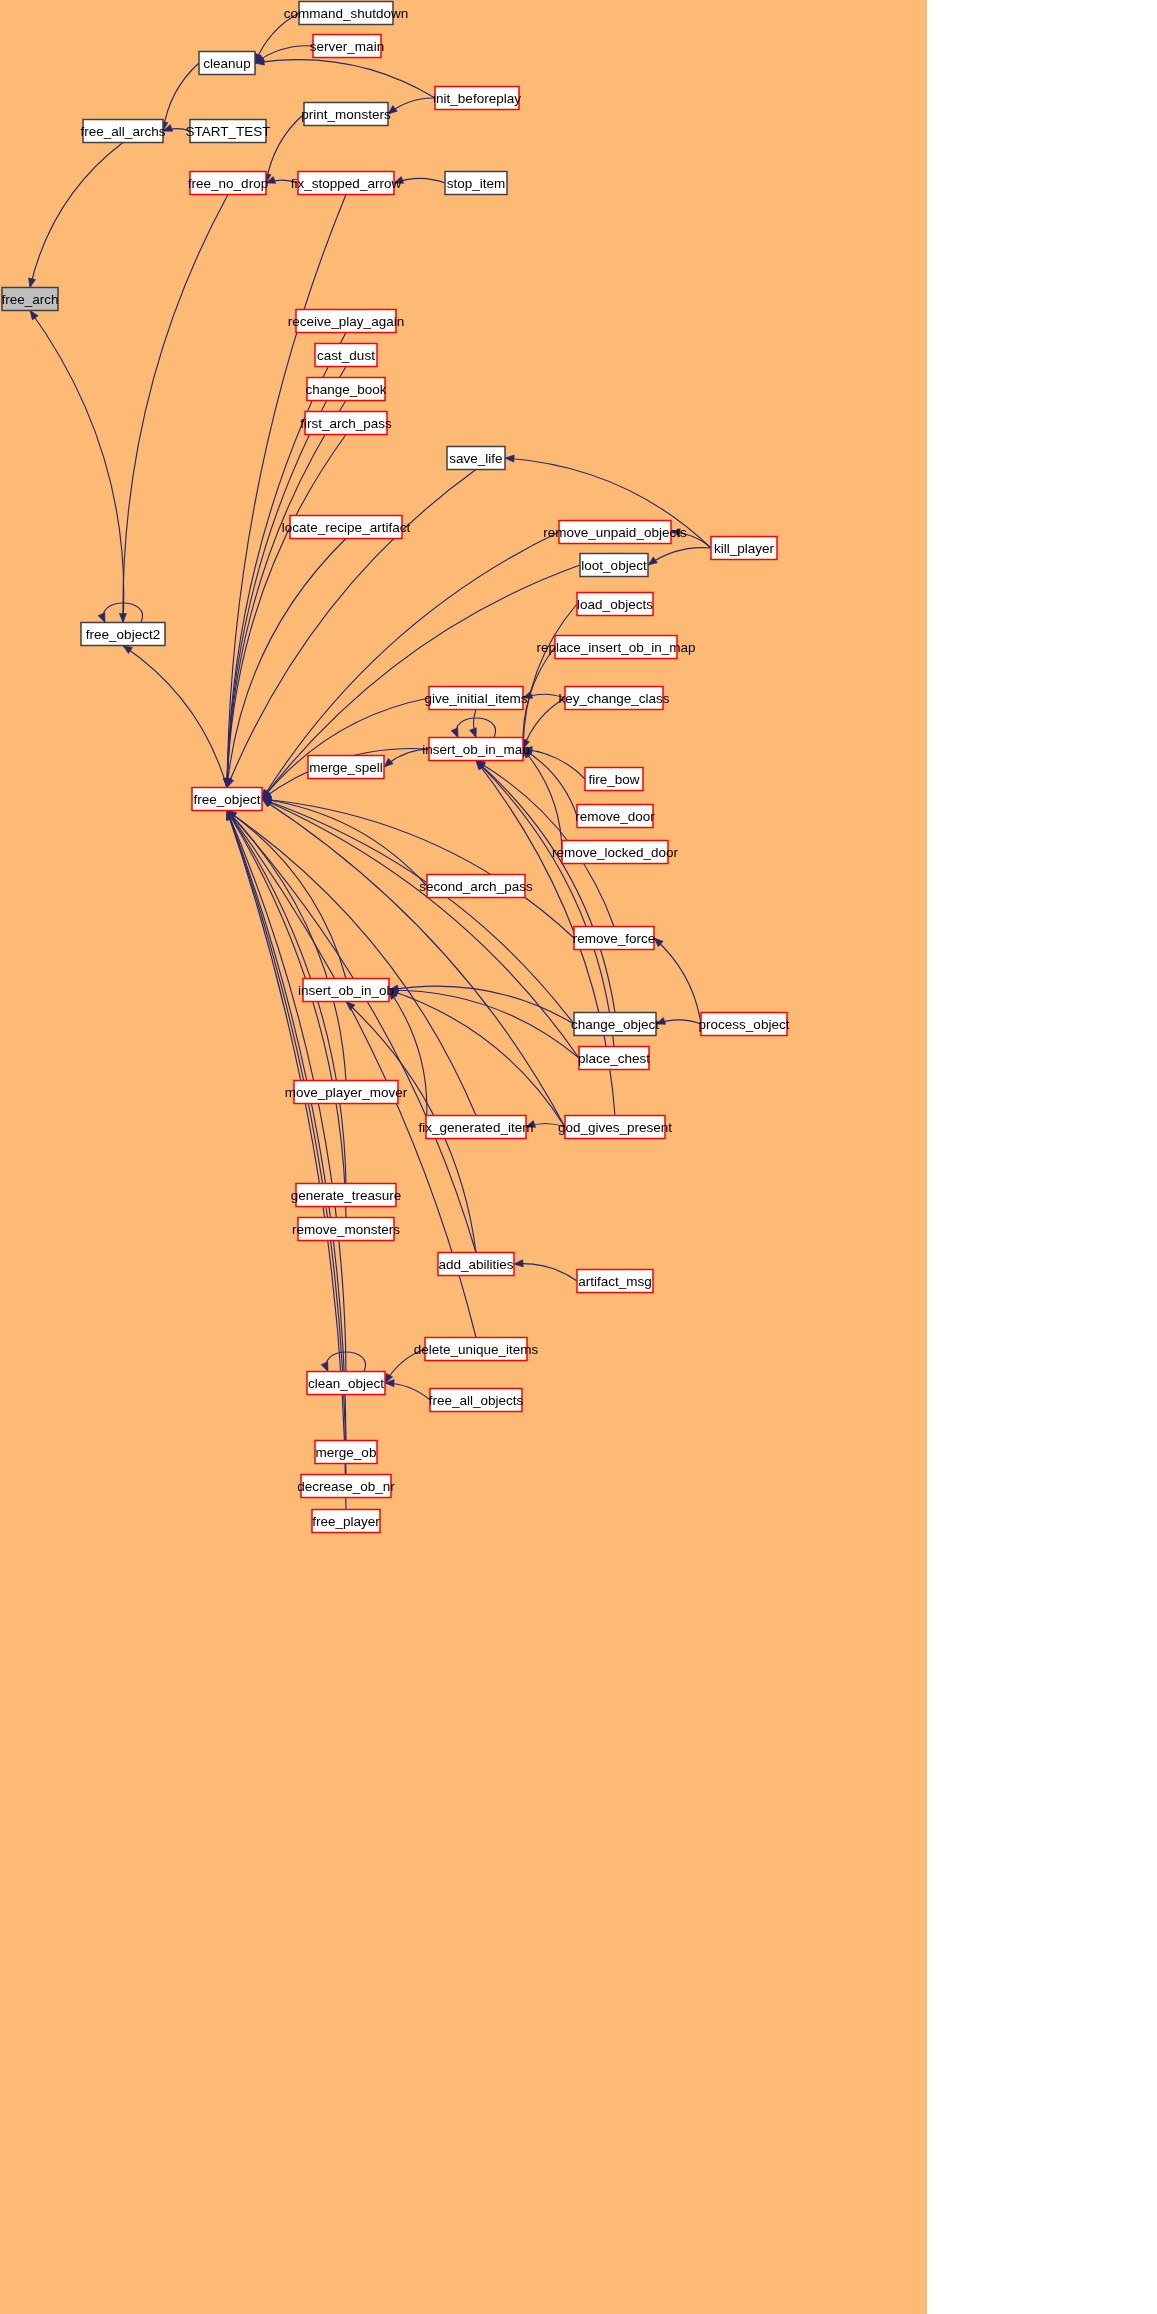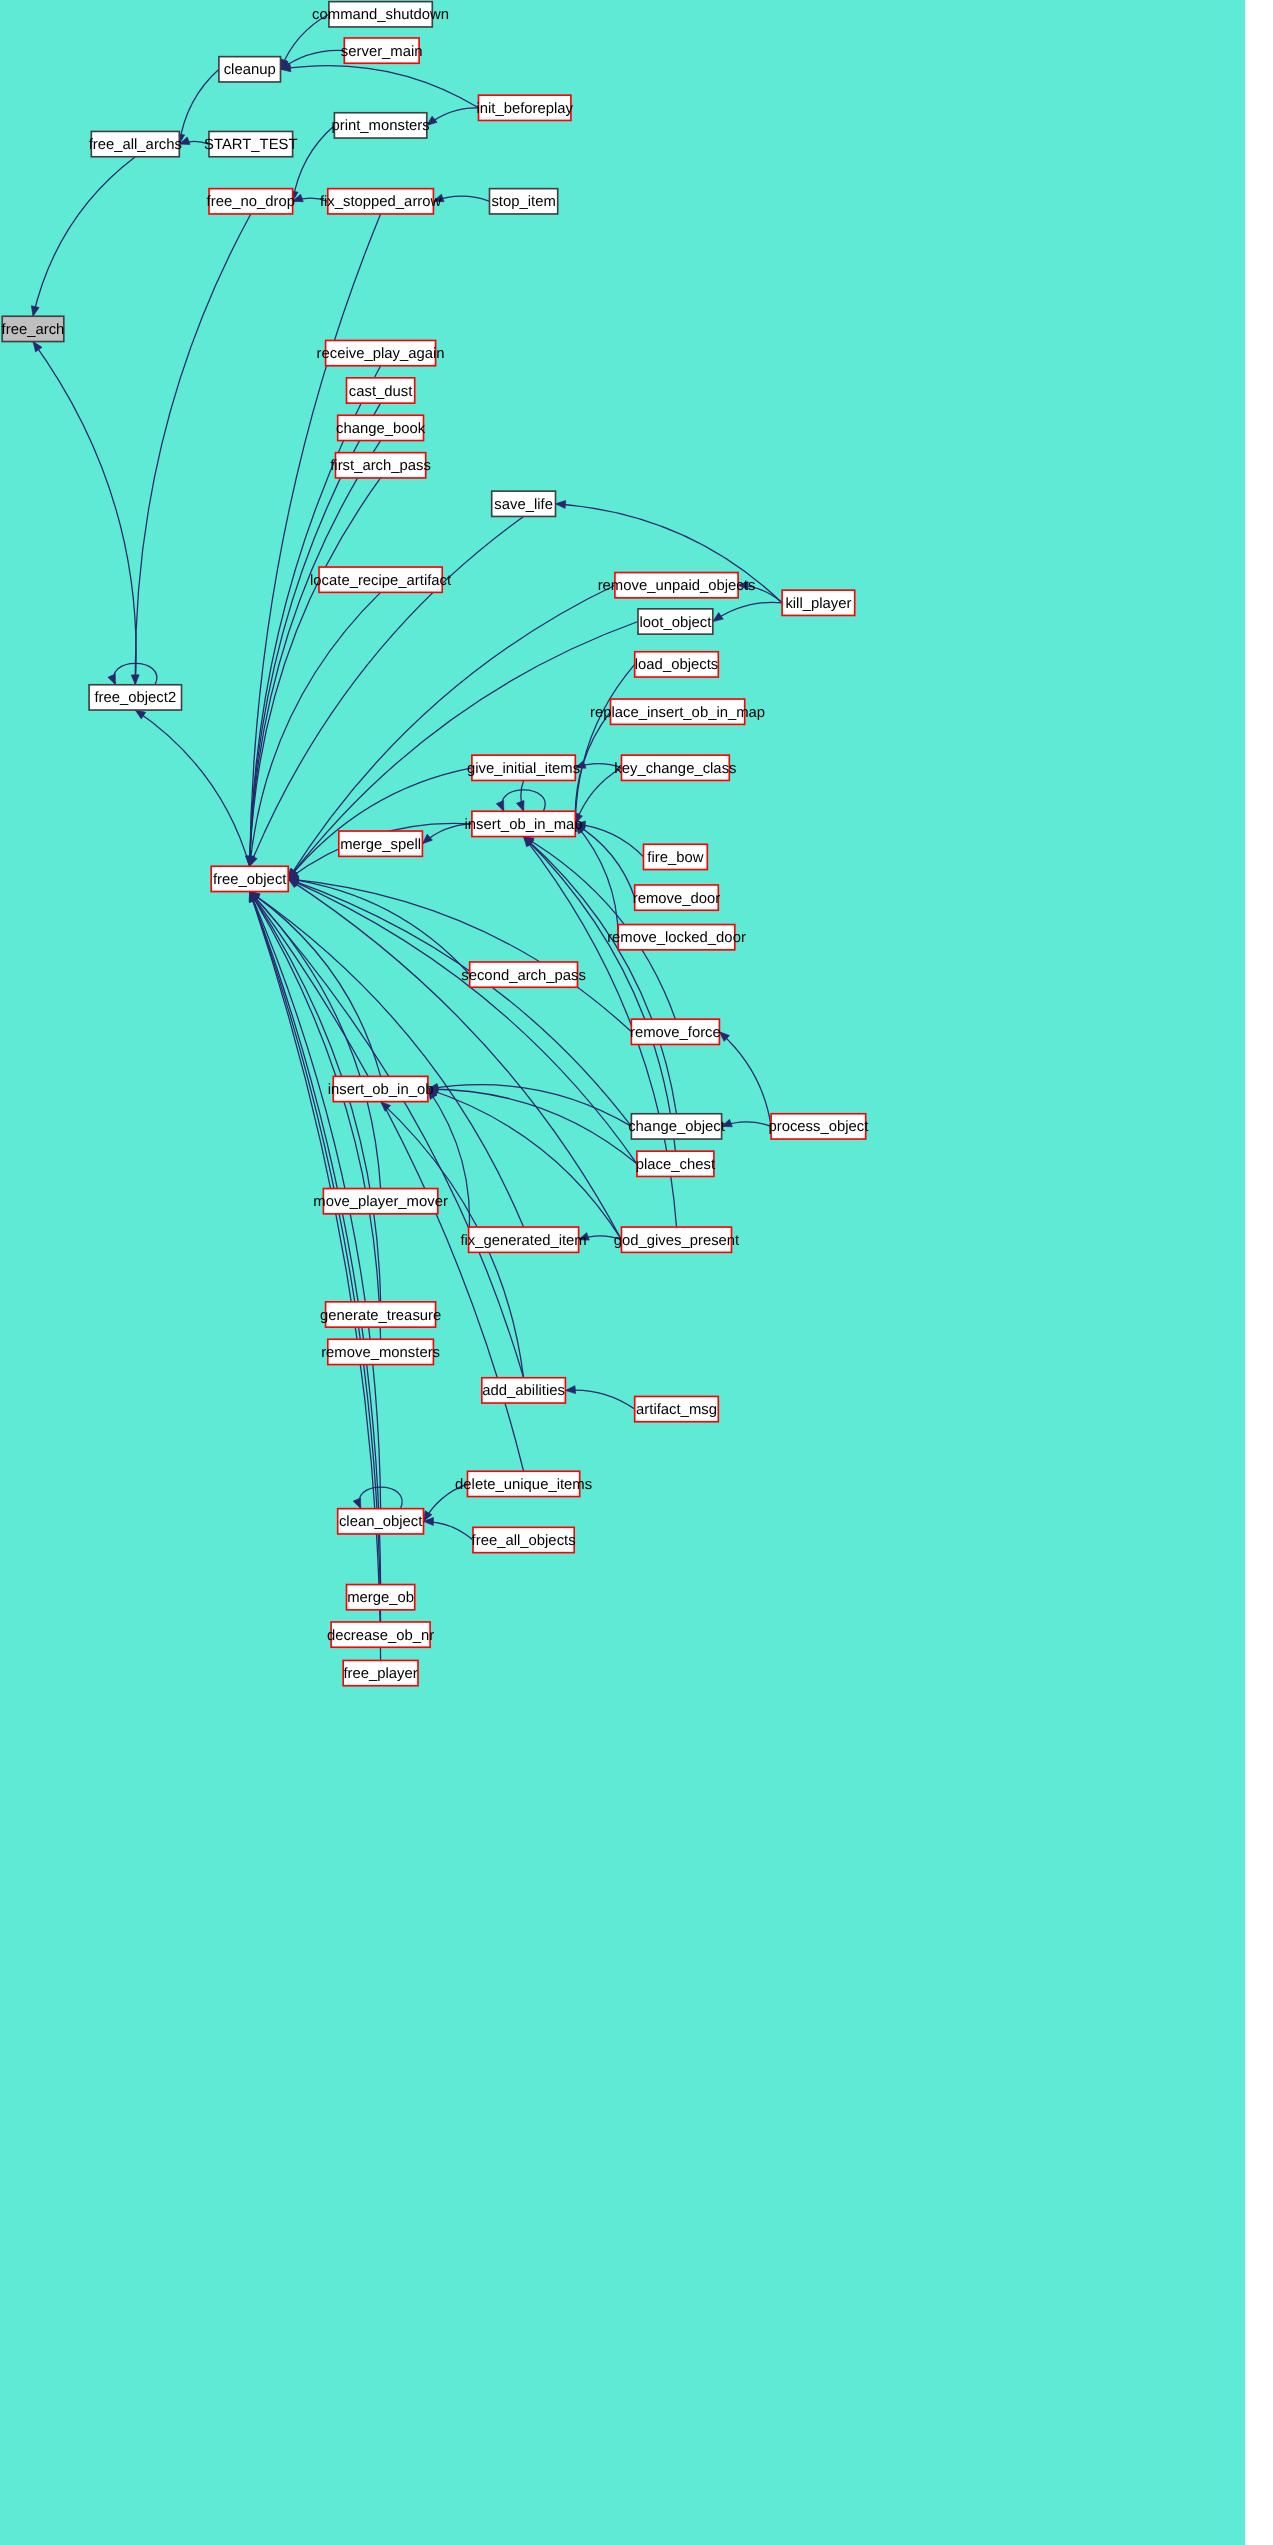--- a/index.html
+++ b/index.html
@@ -3,23 +3,23 @@
 <meta charset="utf-8">
 <title>free_arch caller graph</title>
 <style>
   html, body {
     margin: 0;
     padding: 0;
     background: #ffffff;
   }
   #graph-root {
     position: relative;
-    width: 1132px;
+    width: 927px;
     height: 2314px;
-    background: #5eead4;
+    background: #fdba74;
     font-family: "Liberation Sans", sans-serif;
   }
   svg#graph-canvas {
     position: absolute;
     left: 0;
     top: 0;
     width: 1157px;
     height: 2314px;
     display: block;
   }

